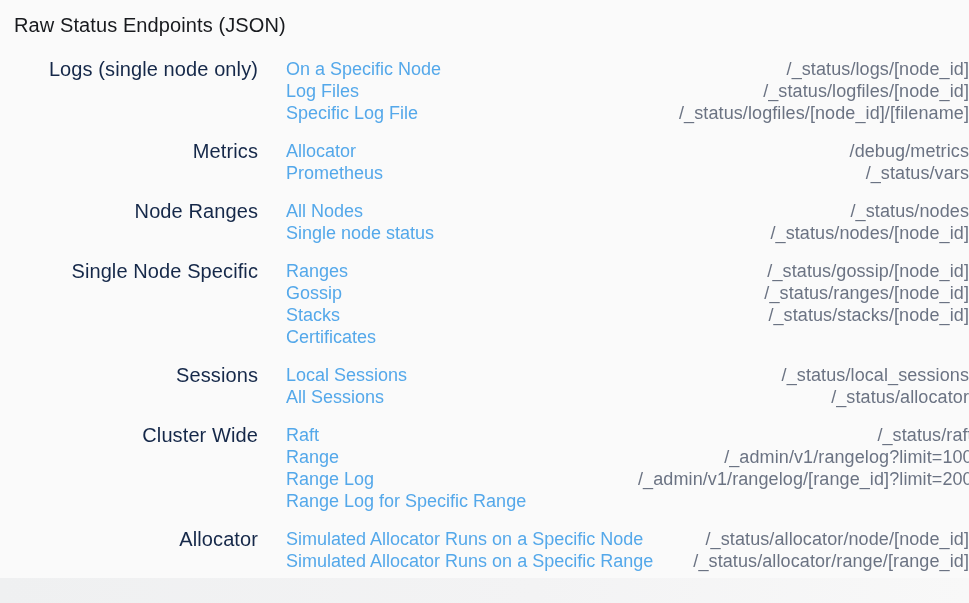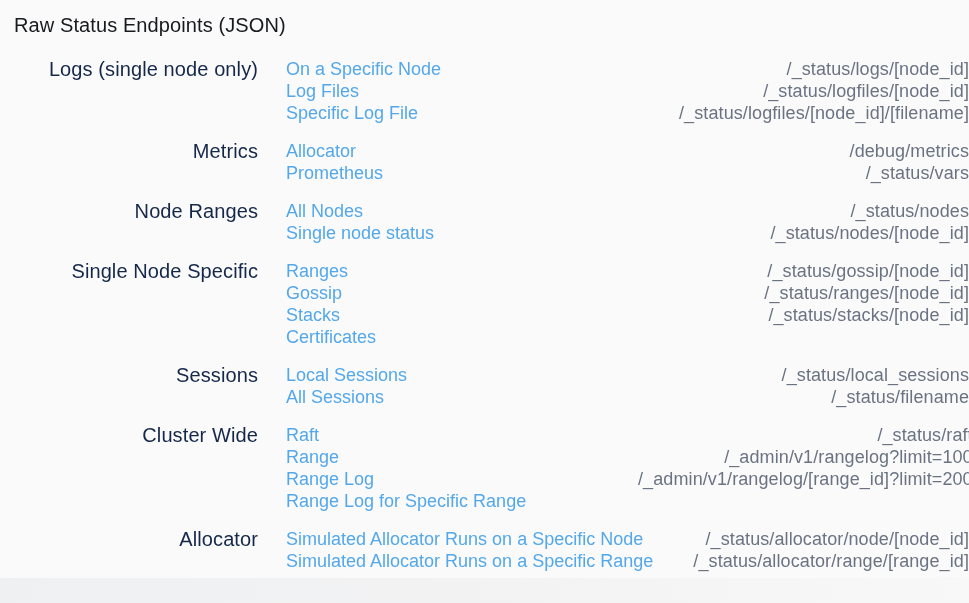--- a/index.html
+++ b/index.html
@@ -146,21 +146,21 @@
   <div class="group-row">
     <div class="cat-cell">
       <span class="cat">Sessions</span>
     </div>
     <div class="links-cell">
           <div class="line"><a class="endpoint-link" href="#">Local Sessions</a></div>
           <div class="line"><a class="endpoint-link" href="#">All Sessions</a></div>
         </div>
     <div class="endpoints-cell">
           <div class="line endpoint-path">/_status/local_sessions</div>
-          <div class="line endpoint-path">/_status/filename</div>
+          <div class="line endpoint-path">/_status/allocator</div>
         </div>
   </div>
 
   <div class="group-row">
     <div class="cat-cell">
       <span class="cat">Cluster Wide</span>
     </div>
     <div class="links-cell">
           <div class="line"><a class="endpoint-link" href="#">Raft</a></div>
           <div class="line"><a class="endpoint-link" href="#">Range</a></div>

